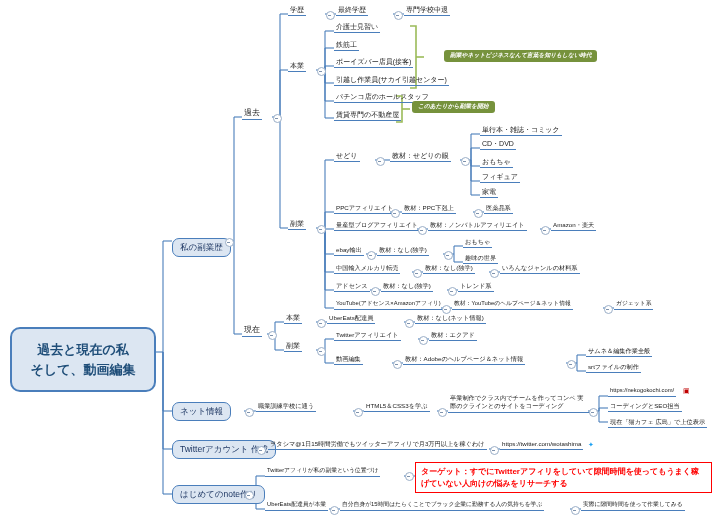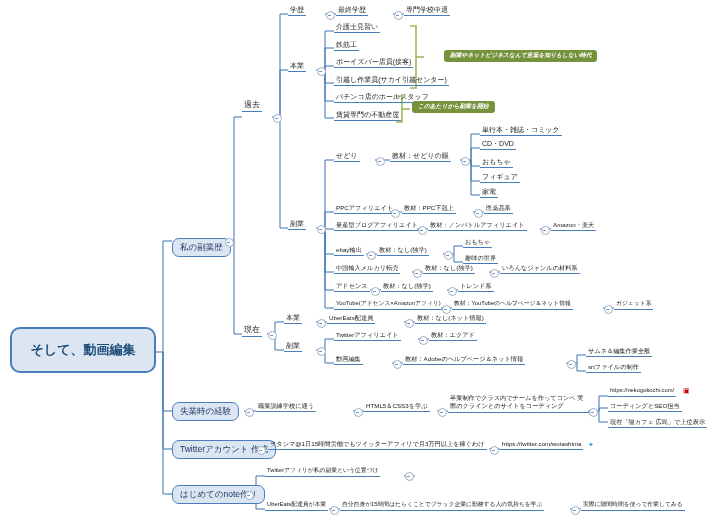--- a/index.html
+++ b/index.html
@@ -212,34 +212,35 @@
 
     <g fill="none" stroke="#9bbb59" stroke-width="1.6">
       <path d="M410 26 L416 26 L416 88 L410 88"></path>
       <path d="M416 57 L424 57"></path>
       <path d="M396 96 L402 96 L402 122 L396 122"></path>
       <path d="M402 109 L410 109"></path>
     </g>
   </svg>
 
   <div class="node box root" style="left:10px;top:327px;">
+    <div>過去と現在の私</div>
     <div>そして、動画編集</div>
   </div>
 
   <div class="node box branch" style="left:172px;top:238px;">私の副業歴</div>
-  <div class="node box branch" style="left:172px;top:402px;">失業時の経験</div>
+  <div class="node box branch" style="left:172px;top:402px;">ネット情報</div>
   <div class="node box branch" style="left:172px;top:440px;">Twitterアカウント 作成</div>
   <div class="node box branch" style="left:172px;top:485px;">はじめてのnote作り</div>
 
   <div class="knob" style="left:225px;top:238px;"></div>
   <div class="knob" style="left:245px;top:408px;"></div>
   <div class="knob" style="left:257px;top:446px;"></div>
   <div class="knob" style="left:245px;top:491px;"></div>
 
-  <div class="node t big" style="left:242px;top:101px;">過去</div>
+  <div class="node t big" style="left:242px;top:109px;">過去</div>
   <div class="knob" style="left:273px;top:114px;"></div>
 
   <div class="node t big" style="left:242px;top:326px;">現在</div>
   <div class="knob" style="left:268px;top:331px;"></div>
 
   <div class="node t" style="left:288px;top:6px;">学歴</div>
   <div class="knob" style="left:326px;top:11px;"></div>
   <div class="node t" style="left:336px;top:6px;">最終学歴</div>
   <div class="knob" style="left:394px;top:11px;"></div>
   <div class="node t" style="left:404px;top:6px;">専門学校中退</div>
@@ -340,20 +341,21 @@
   <div class="node t sm" style="left:608px;top:403px;">コーディングとSEO担当</div>
   <div class="node t sm" style="left:608px;top:419px;">現在「猫カフェ 広島」で上位表示</div>
 
   <div class="node t sm" style="left:268px;top:441px;">ヲタシマ@1日15時間労働でもツイッターアフィリで月3万円以上を稼ぐわけ</div>
   <div class="knob" style="left:490px;top:446px;"></div>
   <div class="node t sm" style="left:500px;top:441px;">https://twitter.com/wotashima</div>
   <div class="glyph tw" style="left:588px;top:441px;">✦</div>
 
   <div class="node t xs" style="left:265px;top:468px;">Twitterアフィリが私の副業という位置づけ</div>
   <div class="knob" style="left:405px;top:472px;"></div>
+  <div class="node callout-red" style="left:415px;top:462px;width:285px;">ターゲット：すでにTwitterアフィリをしていて隙間時間を使ってもうまく稼げていない人向けの悩みをリサーチする</div>
 
   <div class="node t xs" style="left:265px;top:502px;">UberEats配達員が本業</div>
   <div class="knob" style="left:330px;top:506px;"></div>
   <div class="node t xs" style="left:340px;top:502px;">自分自身が15時間はたらくことでブラック企業に勤務する人の気持ちを学ぶ</div>
   <div class="knob" style="left:571px;top:506px;"></div>
   <div class="node t xs" style="left:581px;top:502px;">実際に隙間時間を使って作業してみる</div>
 
 </div>
 
 </body></html>

